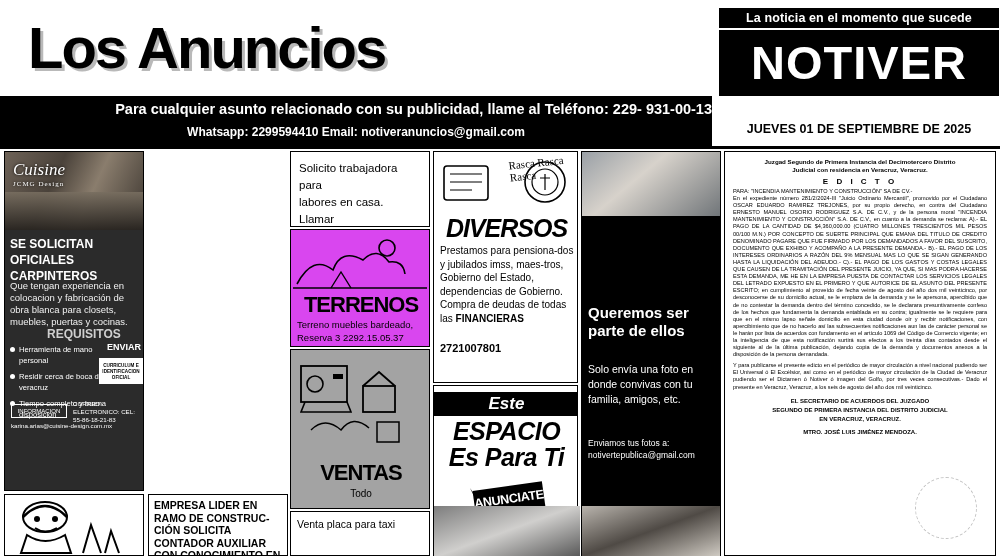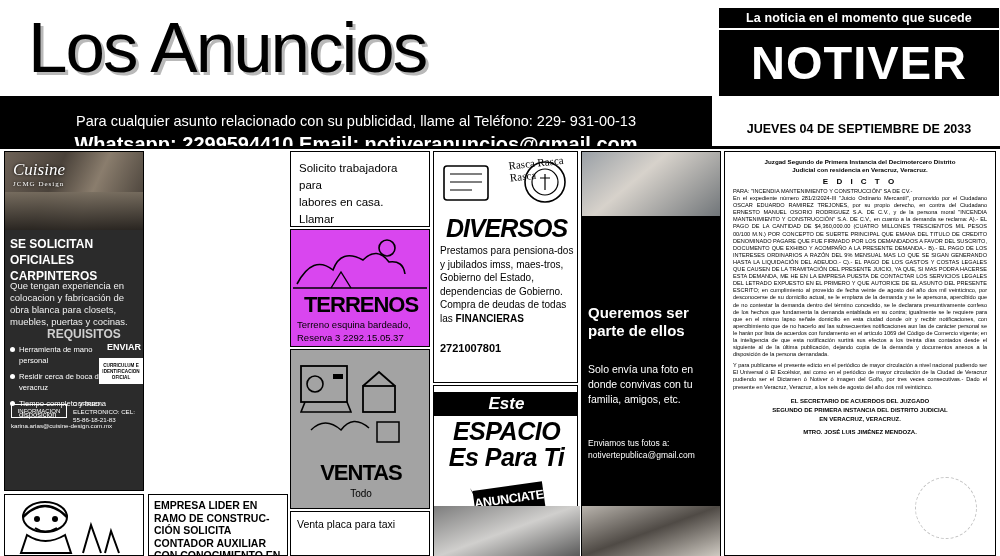--- a/index.html
+++ b/index.html
@@ -13,33 +13,33 @@
     position:relative;
   }
   .page { position:relative; width:1000px; height:556px; background:#fff; }
 
   
   .masthead { position:relative; width:1000px; height:146px; background:#fff; }
   .mast-left { position:absolute; left:0; top:0; width:712px; height:146px; }
   .mast-title {
     position:absolute; left:28px; top:6px;
     font-family:"Liberation Sans", sans-serif;
-    font-weight:normal; font-size:71px; letter-spacing:-2px;
+    font-weight:bold; font-size:58px; letter-spacing:-2px;
     line-height:84px;
     color:#000;
     -webkit-text-stroke:0px;
     text-shadow: 3px 3px 0 #b9b9b9;
   }
   .mast-bar {
     position:absolute; left:0; top:96px; width:712px; height:50px;
     background:#000; color:#fff;
     text-align:center;
   }
-  .mast-bar .l1 { font-size:14.5px; font-weight:normal; line-height:24px; padding-top:13px; }
-  .mast-bar .l2 { font-size:20px; font-weight:bold; line-height:22px; }
+  .mast-bar .l1 { font-size:14.5px; font-weight:bold; line-height:24px; padding-top:1px;text-align:right; }
+  .mast-bar .l2 { font-size:12px; font-weight:bold; line-height:22px; }
 
   .mast-right { position:absolute; left:712px; top:0; width:288px; height:146px; }
   .noti-strip {
     position:absolute; left:7px; top:8px; width:280px; height:20px;
     background:#000; color:#fff; font-size:12.5px; font-weight:bold;
     text-align:center; line-height:20px; letter-spacing:0.1px;
   }
   .noti-box {
     position:absolute; left:7px; top:30px; width:280px; height:66px;
     background:#000; color:#fff;
@@ -287,21 +287,21 @@
       <div class="mast-bar">
         <div class="l1">Para cualquier asunto relacionado con su publicidad, llame al  Teléfono: 229- 931-00-13</div>
         <div class="l2">Whatsapp: 2299594410 Email: notiveranuncios@gmail.com</div>
       </div>
     </div>
     <div class="mast-right">
       <div class="noti-strip">La noticia en el momento que sucede</div>
       <div class="noti-box">
         <span>NOTIVER</span>
       </div>
-      <div class="noti-date">JUEVES 04 DE SEPTIEMBRE DE 2033</div>
+      <div class="noti-date">JUEVES 01 DE SEPTIEMBRE DE 2025</div>
     </div>
   </div>
   <div class="rule"></div>
 
   <div class="ads">
 
     <div class="ad-carp">
       <div class="carp-photo"></div>
       <div class="carp-logo">
         <span>Cuisine</span>
@@ -345,21 +345,21 @@
 
     <div class="ad-terrenos">
       <svg width="138" height="62" viewBox="0 0 138 62" style="position:absolute;left:0;top:2px">
         <path d="M6 52 q16 -30 36 -14 q8 -22 30 -10 q14 -14 26 2 q14 -2 16 12" fill="none" stroke="#000" stroke-width="1.6"></path>
         <circle cx="96" cy="16" r="8" fill="none" stroke="#000" stroke-width="1.6"></circle>
         <path d="M2 56 h134" stroke="#000" stroke-width="1.6"></path>
         <path d="M40 56 l10 -16 l10 16" fill="none" stroke="#000" stroke-width="1.4"></path>
       </svg>
       <div class="terr-title">TERRENOS</div>
       <div class="terr-txt">
-        <div>Terreno esquina bardeado,</div>
+        <div>Terreno muebles bardeado,</div>
         <div>Reserva 3 2292.15.05.37</div>
       </div>
     </div>
 
     <div class="ad-ventas">
       <svg width="138" height="106" viewBox="0 0 138 106" style="position:absolute;left:0;top:2px">
         <rect x="10" y="14" width="46" height="36" fill="none" stroke="#000" stroke-width="1.8"></rect>
         <circle cx="24" cy="32" r="8" fill="none" stroke="#000" stroke-width="1.6"></circle>
         <rect x="42" y="22" width="10" height="5" fill="#000"></rect>
         <path d="M14 50 l-4 10 h50 l-4 -10" fill="none" stroke="#000" stroke-width="1.6"></path>

